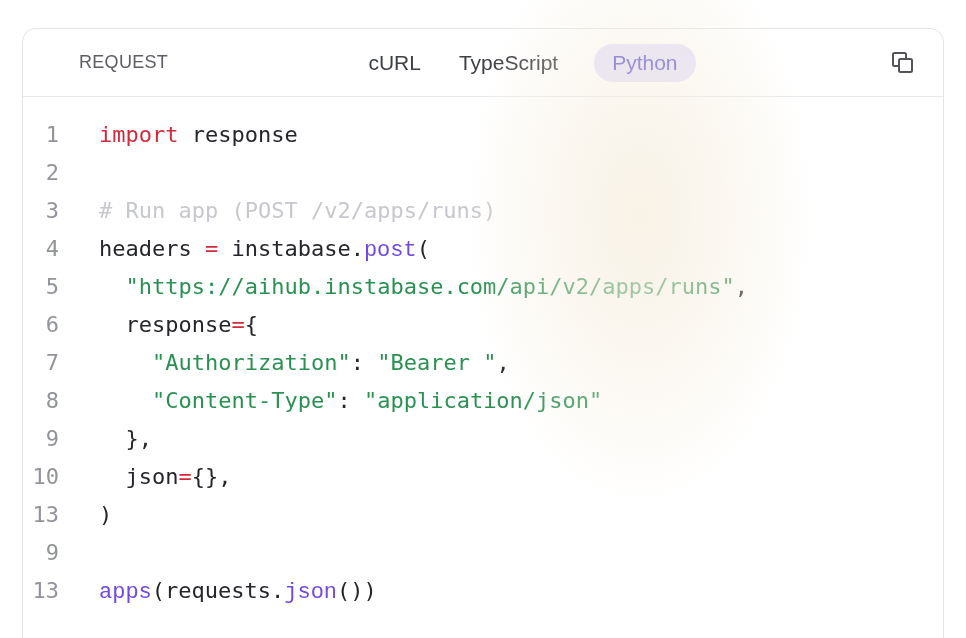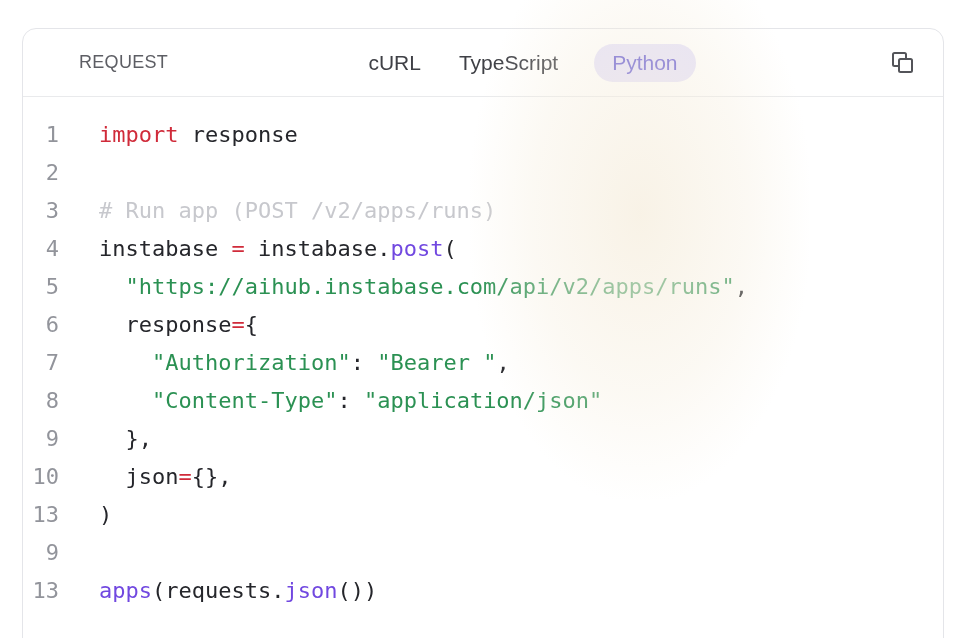--- a/index.html
+++ b/index.html
@@ -88,21 +88,21 @@
   }
   .ln {
     flex: none;
     width: 36px;
     text-align: right;
     color: #92949b;
     user-select: none;
   }
   .src { margin-left: 40px; color: var(--tok-pl, #25262b); }
   .tok-kw  { color: var(--tok-kw,  #d02b3a); text-align: right; }
-  .tok-fn  { color: var(--tok-fn,  #7148e0); }
+  .tok-fn  { color: var(--tok-fn,  #7148e0); font-family: Liberation Mono, monospace; }
   .tok-str { color: var(--tok-str, #2b9153); }
   .tok-cmt { color: var(--tok-cmt, #c7c8cd); }
   .tok-pl  { color: var(--tok-pl,  #25262b); }
 </style>
 </head>
 <body>
 
 <div class="glow"></div>
 
 <div class="panel">
@@ -119,21 +119,21 @@
           <rect x="4" y="4" width="13" height="13" rx="1.5" stroke="currentColor" stroke-width="2" fill="none"></rect>
           <rect x="10" y="10" width="13" height="13" rx="1.5" stroke="currentColor" stroke-width="2" fill="#ffffff"></rect>
         </svg>
       </button>
     </div>
   </div>
   <div class="code-area">
       <div class="code-line"><span class="ln">1</span><span class="src"><span class="tok-kw">import</span><span class="tok-pl"> response</span></span></div>
       <div class="code-line"><span class="ln">2</span><span class="src"></span></div>
       <div class="code-line"><span class="ln">3</span><span class="src"><span class="tok-cmt"># Run app (POST /v2/apps/runs)</span></span></div>
-      <div class="code-line"><span class="ln">4</span><span class="src"><span class="tok-pl">instabase </span><span class="tok-kw">=</span><span class="tok-pl"> instabase.</span><span class="tok-fn">post</span><span class="tok-pl">(</span></span></div>
+      <div class="code-line"><span class="ln">4</span><span class="src"><span class="tok-pl">headers </span><span class="tok-kw">=</span><span class="tok-pl"> instabase.</span><span class="tok-fn">post</span><span class="tok-pl">(</span></span></div>
       <div class="code-line"><span class="ln">5</span><span class="src"><span class="tok-pl">  </span><span class="tok-str">"https://aihub.instabase.com/api/v2/apps/runs"</span><span class="tok-pl">,</span></span></div>
       <div class="code-line"><span class="ln">6</span><span class="src"><span class="tok-pl">  response</span><span class="tok-kw">=</span><span class="tok-pl">{</span></span></div>
       <div class="code-line"><span class="ln">7</span><span class="src"><span class="tok-pl">    </span><span class="tok-str">"Authorization"</span><span class="tok-pl">: </span><span class="tok-str">"Bearer "</span><span class="tok-pl">,</span></span></div>
       <div class="code-line"><span class="ln">8</span><span class="src"><span class="tok-pl">    </span><span class="tok-str">"Content-Type"</span><span class="tok-pl">: </span><span class="tok-str">"application/json"</span></span></div>
       <div class="code-line"><span class="ln">9</span><span class="src"><span class="tok-pl">  },</span></span></div>
       <div class="code-line"><span class="ln">10</span><span class="src"><span class="tok-pl">  json</span><span class="tok-kw">=</span><span class="tok-pl">{},</span></span></div>
       <div class="code-line"><span class="ln">13</span><span class="src"><span class="tok-pl">)</span></span></div>
       <div class="code-line"><span class="ln">9</span><span class="src"></span></div>
       <div class="code-line"><span class="ln">13</span><span class="src"><span class="tok-fn">apps</span><span class="tok-pl">(requests.</span><span class="tok-fn">json</span><span class="tok-pl">())</span></span></div>
     </div>

